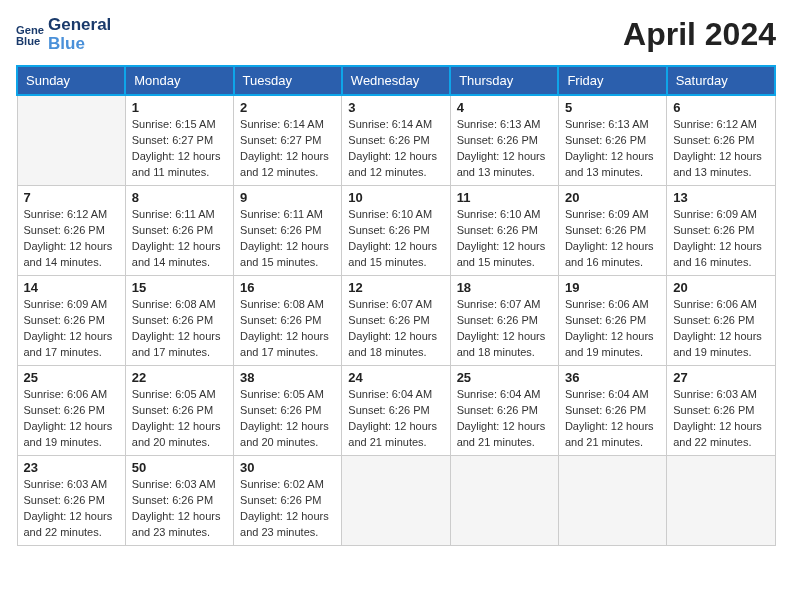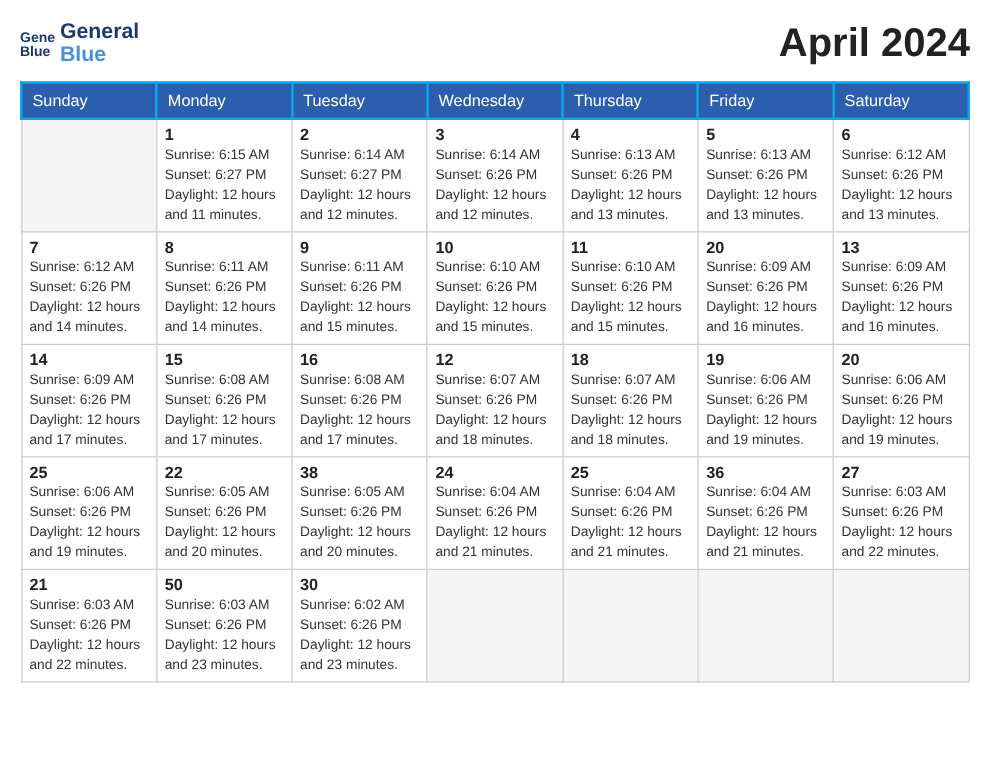--- a/index.html
+++ b/index.html
@@ -223,21 +223,21 @@
           <span class="day-num">36</span>
           <div class="day-info">Sunrise: 6:04 AM<br>Sunset: 6:26 PM<br>Daylight: 12 hours<br>and 21 minutes.</div>
         </td>
         <td>
           <span class="day-num">27</span>
           <div class="day-info">Sunrise: 6:03 AM<br>Sunset: 6:26 PM<br>Daylight: 12 hours<br>and 22 minutes.</div>
         </td>
       </tr>
       <tr class="week-row">
         <td>
-          <span class="day-num">21</span>
+          <span class="day-num">23</span>
           <div class="day-info">Sunrise: 6:03 AM<br>Sunset: 6:26 PM<br>Daylight: 12 hours<br>and 22 minutes.</div>
         </td>
         <td>
           <span class="day-num">50</span>
           <div class="day-info">Sunrise: 6:03 AM<br>Sunset: 6:26 PM<br>Daylight: 12 hours<br>and 23 minutes.</div>
         </td>
         <td>
           <span class="day-num">30</span>
           <div class="day-info">Sunrise: 6:02 AM<br>Sunset: 6:26 PM<br>Daylight: 12 hours<br>and 23 minutes.</div>
         </td>

